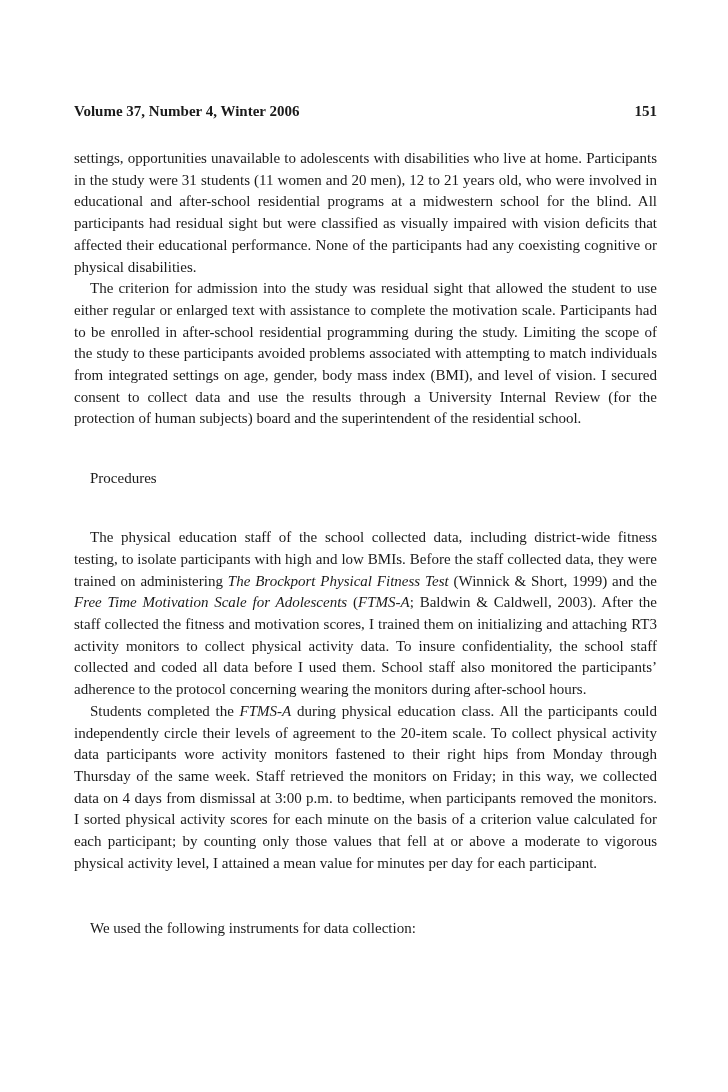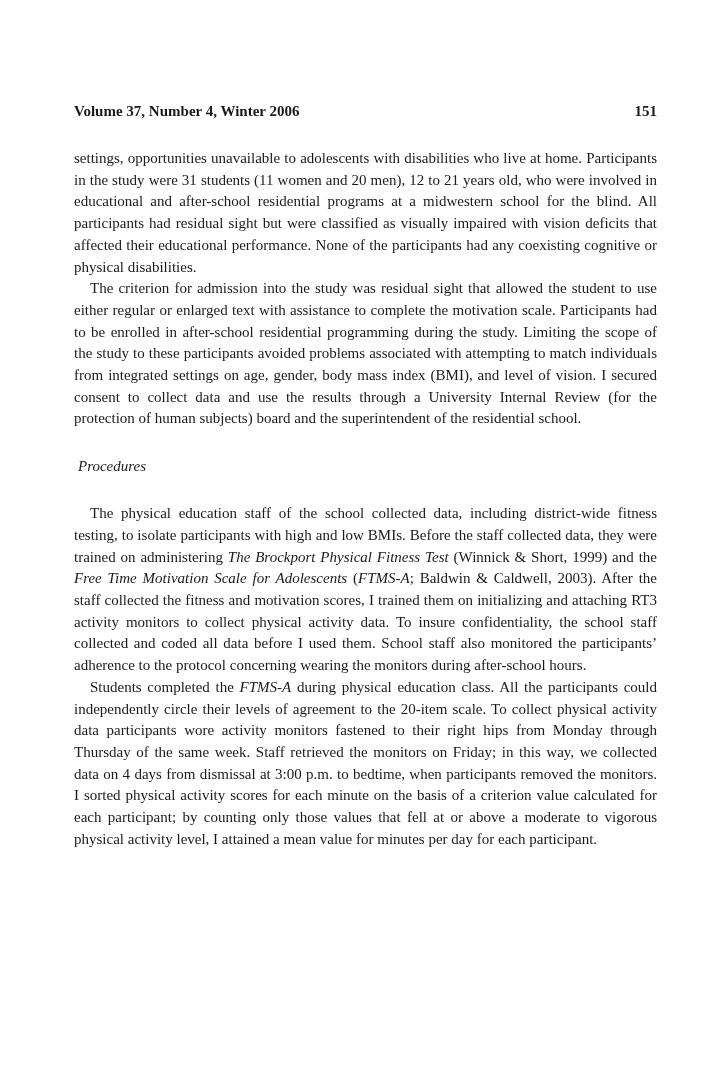--- a/index.html
+++ b/index.html
@@ -10,21 +10,21 @@
   }
   .page { position: absolute; left: 74px; top: 0; width: 583px; }
   .running-head {
     position: absolute; top: 101px; left: 0; width: 583px;
     font-weight: bold; font-size: 15px; line-height: 20px;
     display: flex; justify-content: space-between;
   }
   .body { position: absolute; top: 148px; left: 0; width: 583px; font-size: 15px; line-height: 21.7px; }
   p { margin: 0; text-align: justify; text-align-last: auto; }
   p.indent { text-indent: 16px; }
-  .heading { font-style: italic; margin: 4px; }
+  .heading { margin: 16px; }
   em { }
 </style>
 </head>
 <body>
 
 <div class="page">
   <div class="running-head">
     <span>Volume 37, Number 4, Winter 2006</span>
     <span>151</span>
   </div>
@@ -36,15 +36,16 @@
     <div style="height:21.7px"></div>
     <p class="heading">Procedures</p>
     <div style="height:21.7px"></div>
 
     <p class="indent"><span>The physical education staff of the school collected data, including district-wide fit­ness testing, to isolate participants with high and low BMIs. Before the staff collected data, they were trained on administering </span><em>The Brockport Physical Fitness Test</em><span> (Winnick &amp; Short, 1999) and the </span><em>Free Time Motivation Scale for Adolescents</em><span> (</span><em>FTMS-A</em><span>; Baldwin &amp; Caldwell, 2003). After the staff collected the fitness and motivation scores, I trained them on initializing and attaching RT3 activity monitors to collect physical activity data. To insure confidentiality, the school staff collected and coded all data before I used them. School staff also monitored the participants’ adherence to the protocol con­cerning wearing the monitors during after-school hours.</span></p>
     <p class="indent"><span>Students completed the </span><em>FTMS-A</em><span> during physical education class. All the participants could independently circle their levels of agreement to the 20-item scale. To collect physical activity data participants wore activity monitors fastened to their right hips from Monday through Thursday of the same week. Staff retrieved the monitors on Fri­day; in this way, we collected data on 4 days from dismissal at 3:00 p.m. to bedtime, when participants removed the monitors. I sorted physical activity scores for each minute on the basis of a criterion value calculated for each participant; by counting only those values that fell at or above a moderate to vigorous physical activity level, I attained a mean value for minutes per day for each participant.</span></p>
 
     <div style="height:21.7px"></div>
     <div style="height:21.7px"></div>
 
+    <p class="indent">We used the following instruments for data collection:</p>
     <div style="height:6px"></div>
   </div>
 </div>
 
 </body></html>

